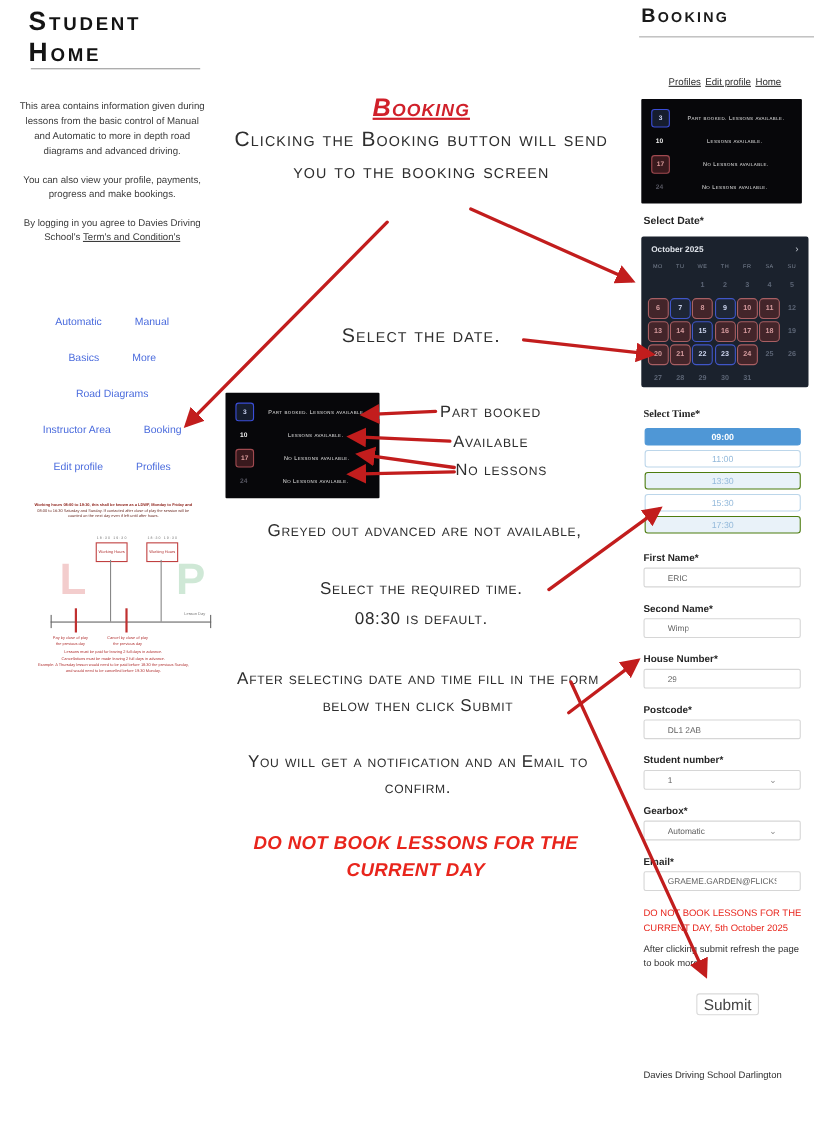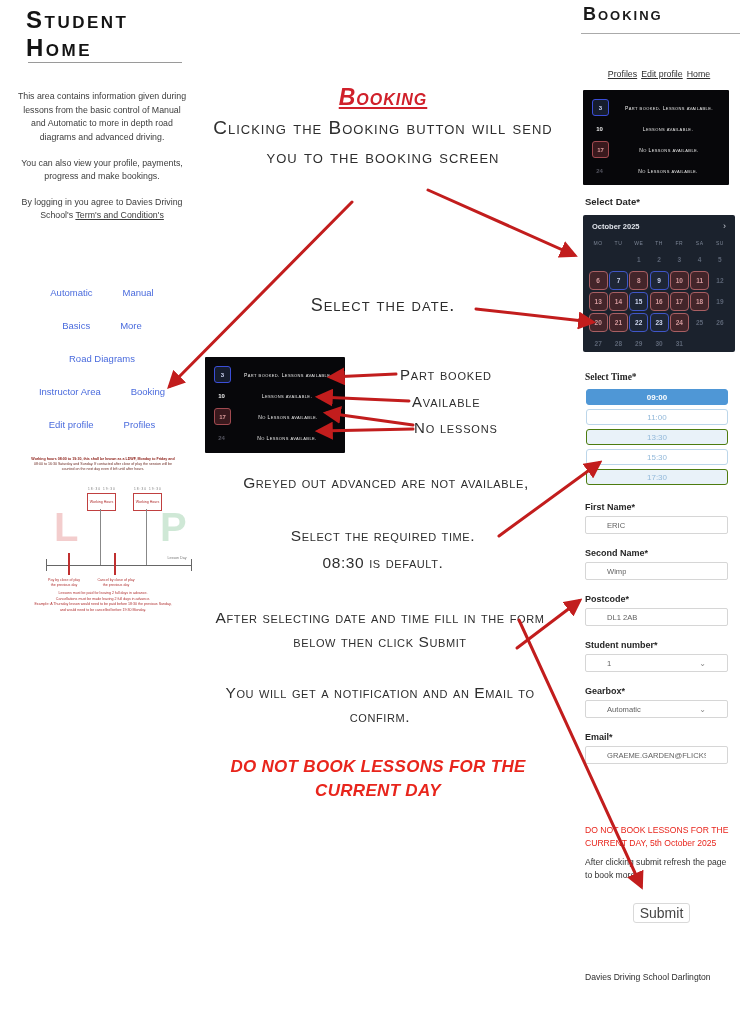--- a/index.html
+++ b/index.html
@@ -362,20 +362,26 @@
         <span>ERIC</span>
       </div>
     </div>
     <div class="field">
       <div class="flabel">Second Name*</div>
       <div class="finput">
         <span>Wimp</span>
       </div>
     </div>
     <div class="field">
+      <div class="flabel">House Number*</div>
+      <div class="finput">
+        <span>29</span>
+      </div>
+    </div>
+    <div class="field">
       <div class="flabel">Postcode*</div>
       <div class="finput">
         <span>DL1 2AB</span>
       </div>
     </div>
     <div class="field">
       <div class="flabel">Student number*</div>
       <div class="finput">
         <span>1</span>
         <span class="chev">⌄</span>

